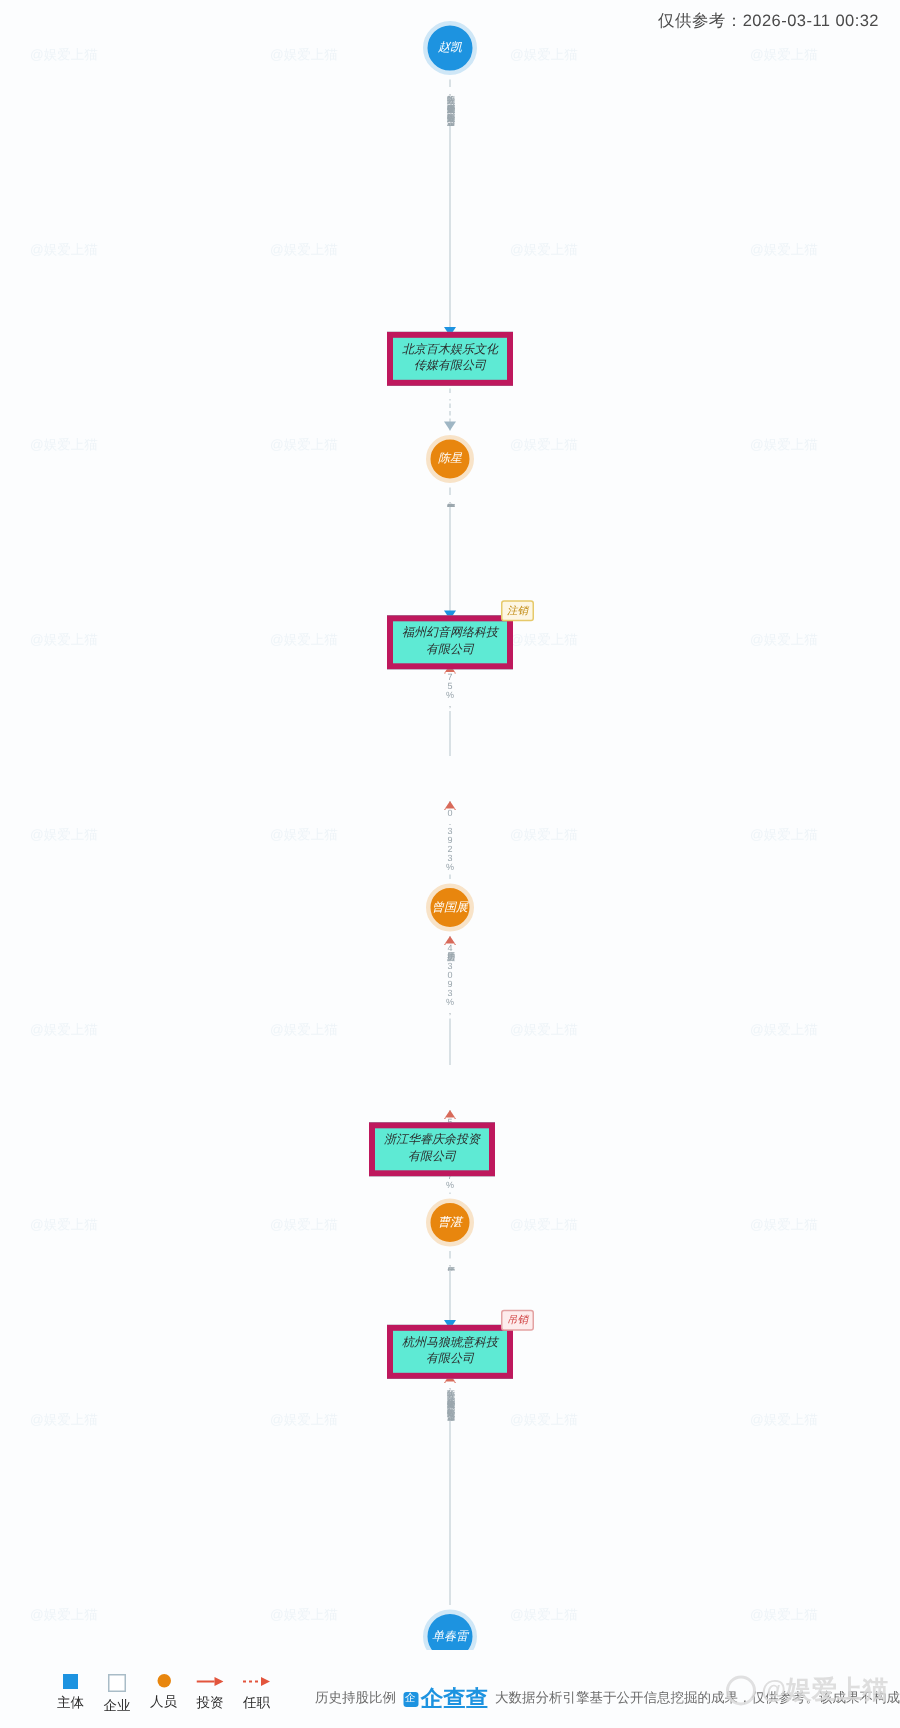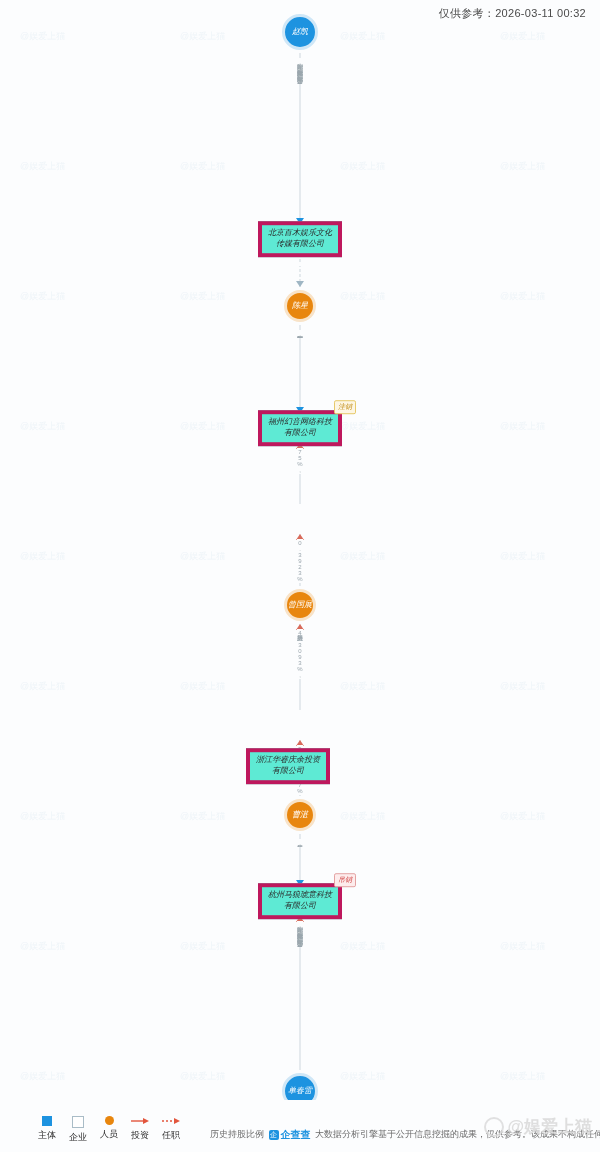--- a/index.html
+++ b/index.html
@@ -113,21 +113,21 @@
     font-size:9px;color:#6b6b6b;white-space:nowrap;
   }
   .qcc-logo{
     display:inline-flex;align-items:center;gap:2px;
     vertical-align:middle;margin:0 2px;
   }
   .qcc-mark{
     display:inline-block;width:10px;height:10px;background:#1d93e0;color:#fff;
     font-size:7px;line-height:10px;text-align:center;border-radius:2px;
   }
-  .qcc-name{color:#1d93e0;font-size:10px;font-weight:bold;}
+  .qcc-name{color:#1d93e0;font-size:15px;font-weight:bold;}
 
   .watermark{
     position:absolute;right:8px;bottom:14px;
     font-size:17px;color:#d9d9d9;font-weight:bold;
     display:flex;align-items:center;gap:3px;
     opacity:.85;
   }
   .wm-circle{
     width:16px;height:16px;border-radius:50%;
     border:2px solid #dcdcdc;display:inline-block;

